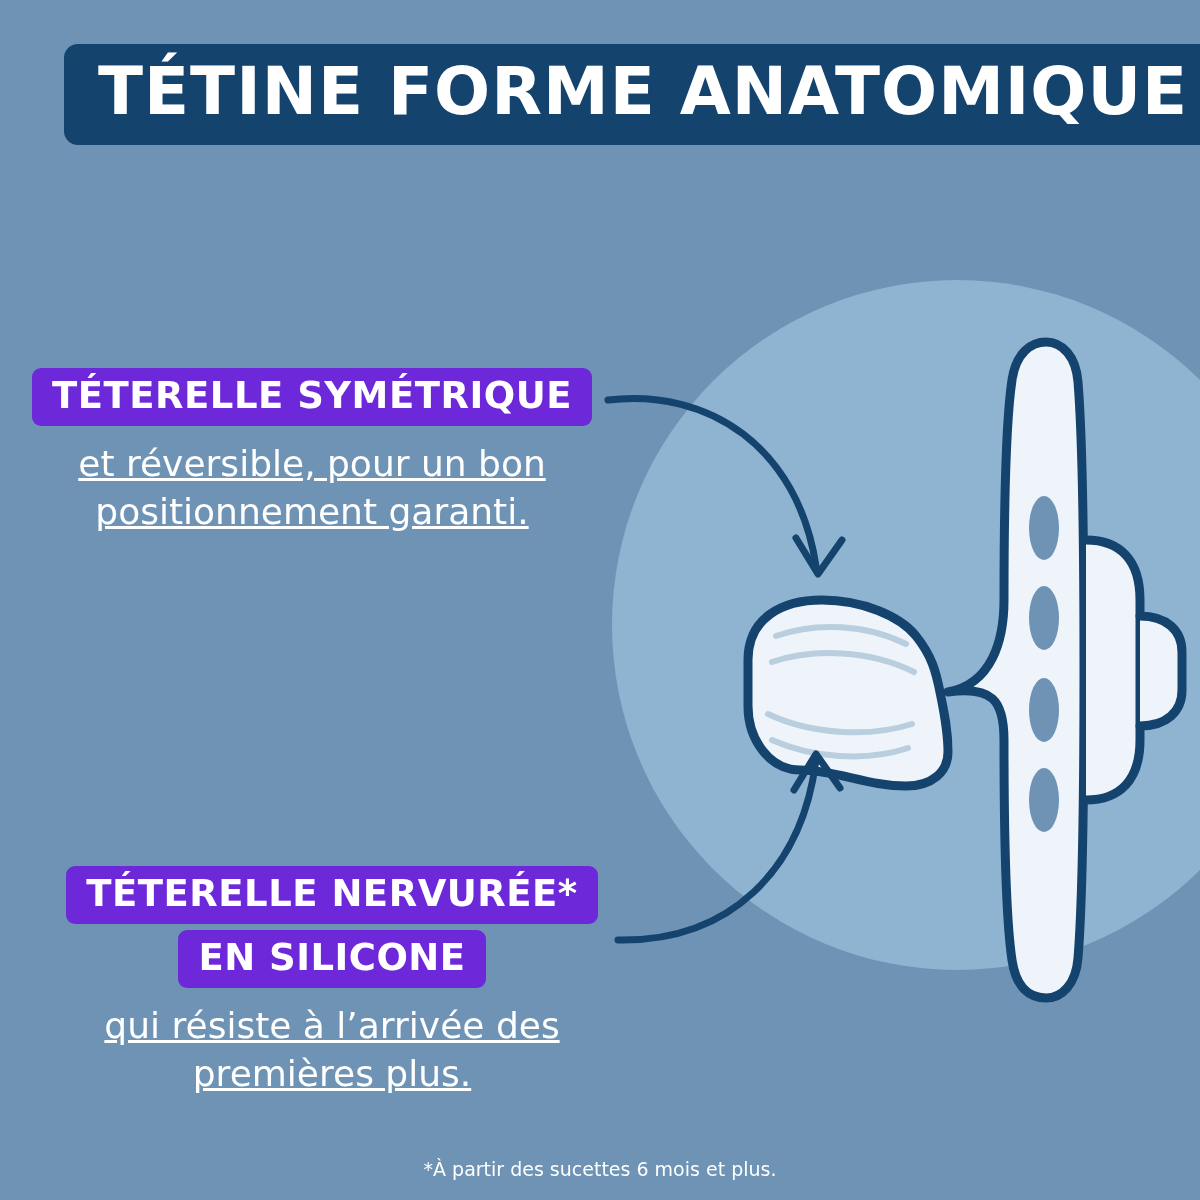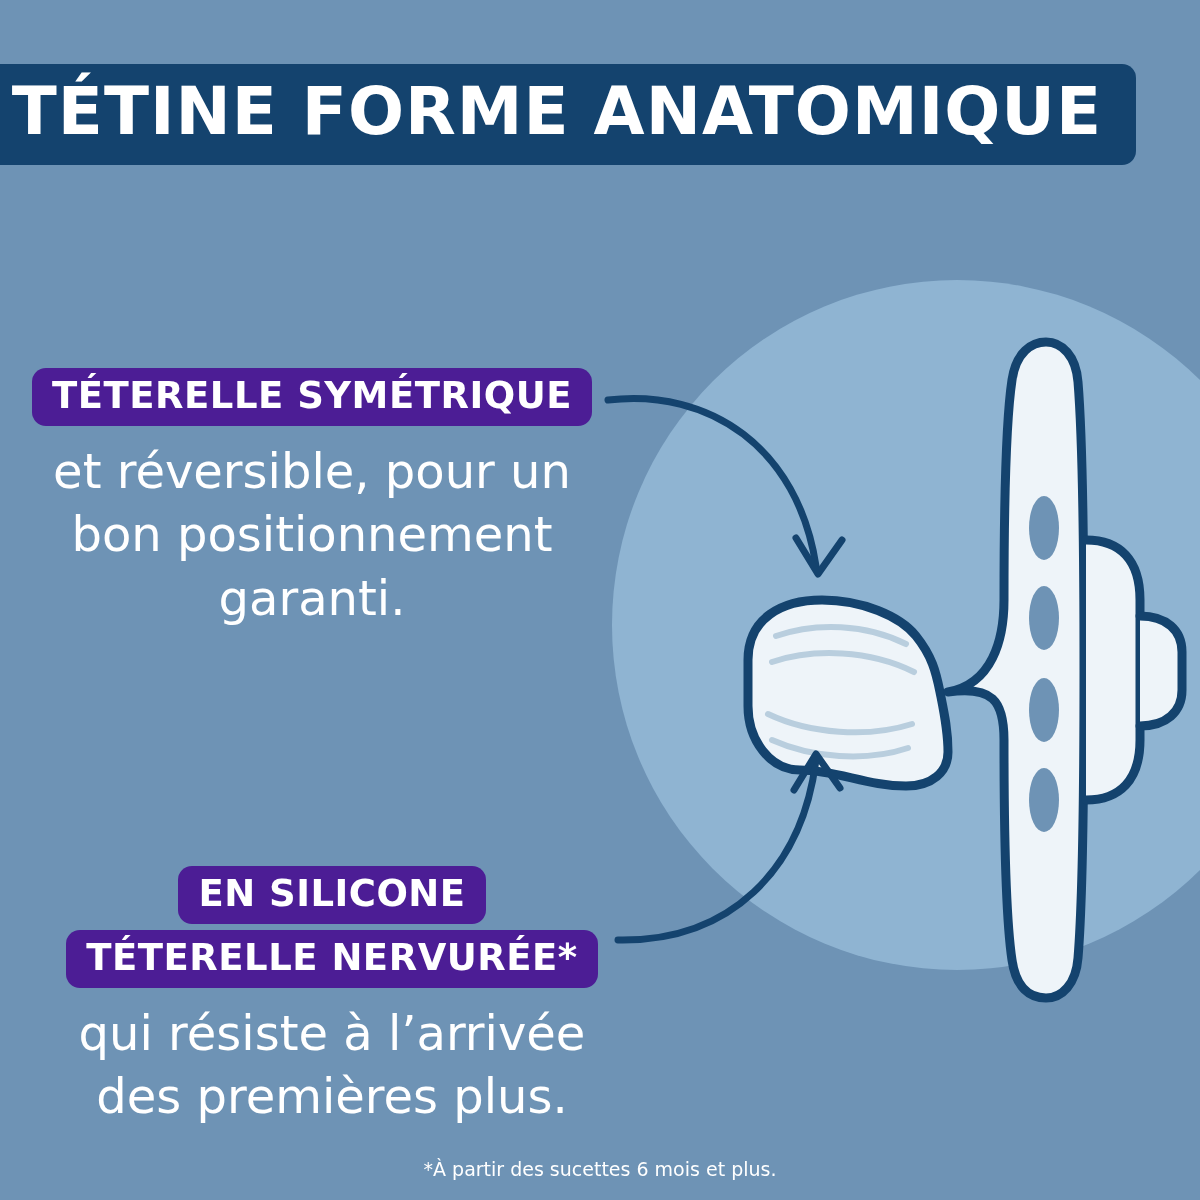--- a/index.html
+++ b/index.html
@@ -16,26 +16,26 @@
   .canvas {
     position: relative;
     width: 1200px;
     height: 1200px;
     background: #6e93b5;
   }
 
   
   .title-wrap {
     position: absolute;
-    top: 64px;
+    top: 44px;
     left: 50%;
     transform: translateX(-50%);
     width: 1072px;
     display: flex;
-    justify-content: flex-end;
+    justify-content: flex-start;
   }
   .title-badge {
     background: #14436e;
     color: #ffffff;
     font-family: "DejaVu Sans", sans-serif;
     font-weight: bold;
     font-size: 66px;
     letter-spacing: 1px;
     line-height: 1.04;
     padding: 14px 34px 18px 34px;
@@ -63,38 +63,39 @@
   }
   .callout-1 { left: 22px; top: 368px; }
   .callout-2 { left: 42px; top: 866px; }
 
   .tag-row {
     display: flex;
     justify-content: center;
   }
   .tag {
     display: inline-block;
-    background: #4c1d95;
+    background: #6d28d9;
     color: #ffffff;
     font-weight: bold;
     font-size: 37px;
     letter-spacing: 0.5px;
     padding: 9px 20px 12px 20px;
-    border-radius: 14px;
+    border-radius: 9px;
     white-space: nowrap;
     line-height: 1;
   }
   .tag-row + .tag-row { margin-top: 6px; }
 
   .sub {
     margin-top: 14px;
     color: #ffffff;
-    font-size: 48px;
+    font-size: 36px;
     line-height: 1.32;
     font-weight: normal;
+    text-decoration: underline;
   }
 
   
   .footnote {
     position: absolute;
     bottom: 20px;
     left: 0;
     width: 1200px;
     text-align: center;
     color: #ffffff;
@@ -175,23 +176,23 @@
 
   <div class="callout callout-1">
     <div class="tag-row">
       <span class="tag">TÉTERELLE SYMÉTRIQUE</span>
     </div>
     <div class="sub">et réversible, pour un bon positionnement garanti.</div>
   </div>
 
   <div class="callout callout-2">
     <div class="tag-row">
-      <span class="tag">EN SILICONE</span>
+      <span class="tag">TÉTERELLE NERVURÉE*</span>
     </div>
     <div class="tag-row">
-      <span class="tag">TÉTERELLE NERVURÉE*</span>
+      <span class="tag">EN SILICONE</span>
     </div>
     <div class="sub">qui résiste à l’arrivée des premières plus.</div>
   </div>
 
   <div class="footnote">*À partir des sucettes 6 mois et plus.</div>
 
 </div>
 
 </body></html>

